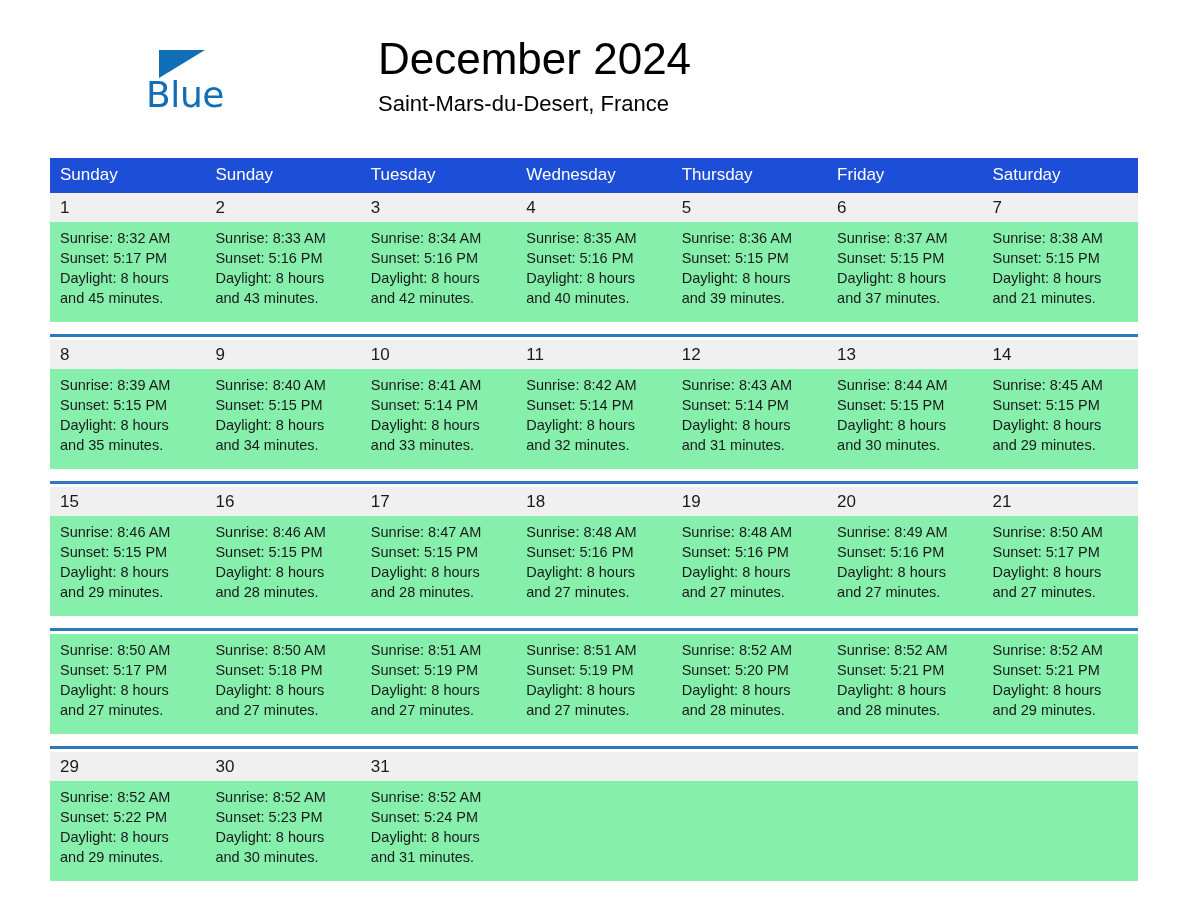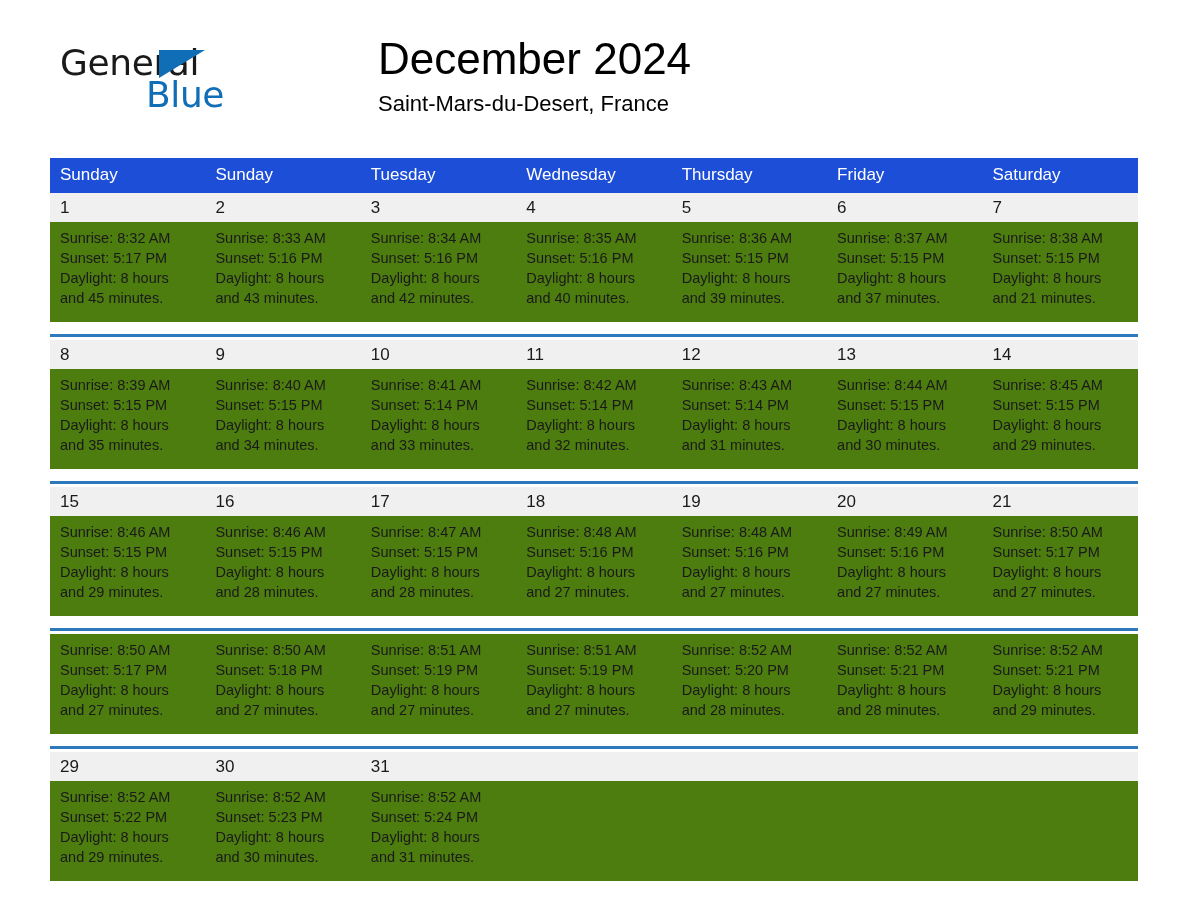--- a/index.html
+++ b/index.html
@@ -118,21 +118,21 @@
   .daynum-row td {
     background: #f0f0f0;
     font-size: 17px;
     color: #1a1a1a;
     padding: 5px 0 4px 10px;
     height: 22px;
     vertical-align: top;
     box-sizing: border-box;
   }
   .info-row td {
-    background: #4d7c0f;
+    background: #86efac;
     font-size: 14.5px;
     line-height: 20px;
     color: #1a1a1a;
     padding: 6px 8px 14px 10px;
     vertical-align: top;
     height: 92px;
     box-sizing: border-box;
   }
   .info-row td .line {
     white-space: nowrap;
@@ -144,21 +144,20 @@
   }
 </style>
 </head>
 <body>
 
 <div class="page">
 
   <div class="top">
 
     <div class="brand">
-      <span class="brand-general">General</span>
       <span class="brand-flag"></span>
       <span class="brand-blue">Blue</span>
     </div>
 
     <div class="title-block">
       <div class="month-title">December 2024</div>
       <div class="location">Saint-Mars-du-Desert, France</div>
     </div>
 
   </div>

